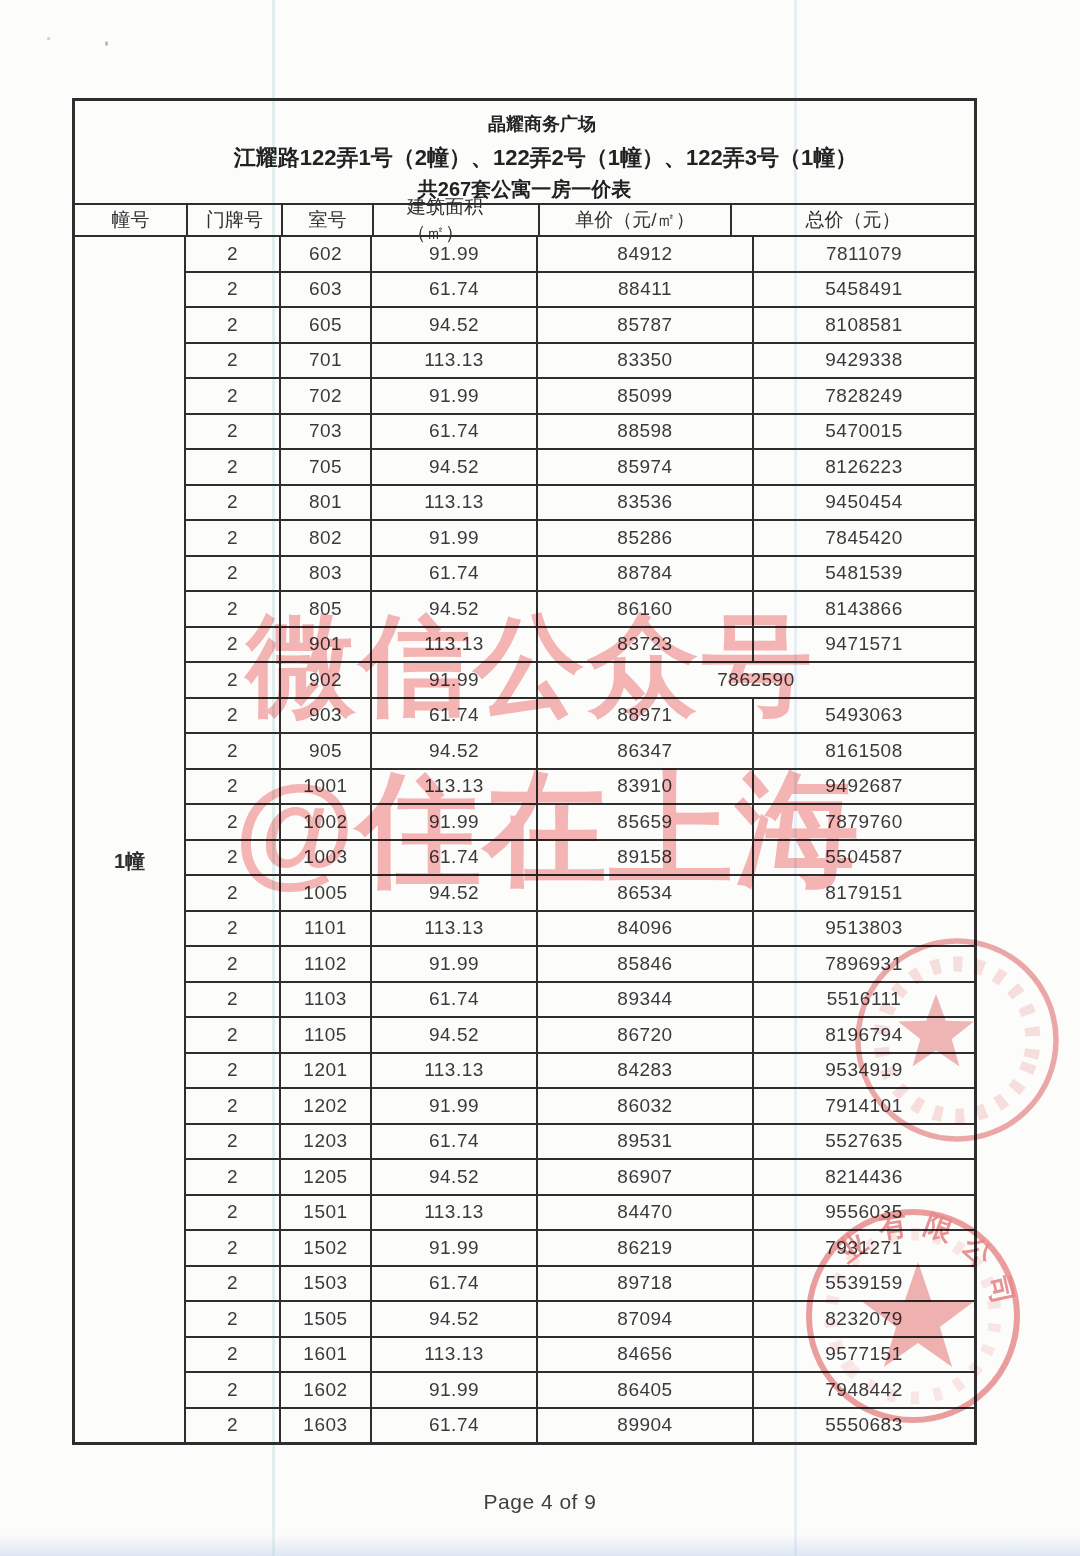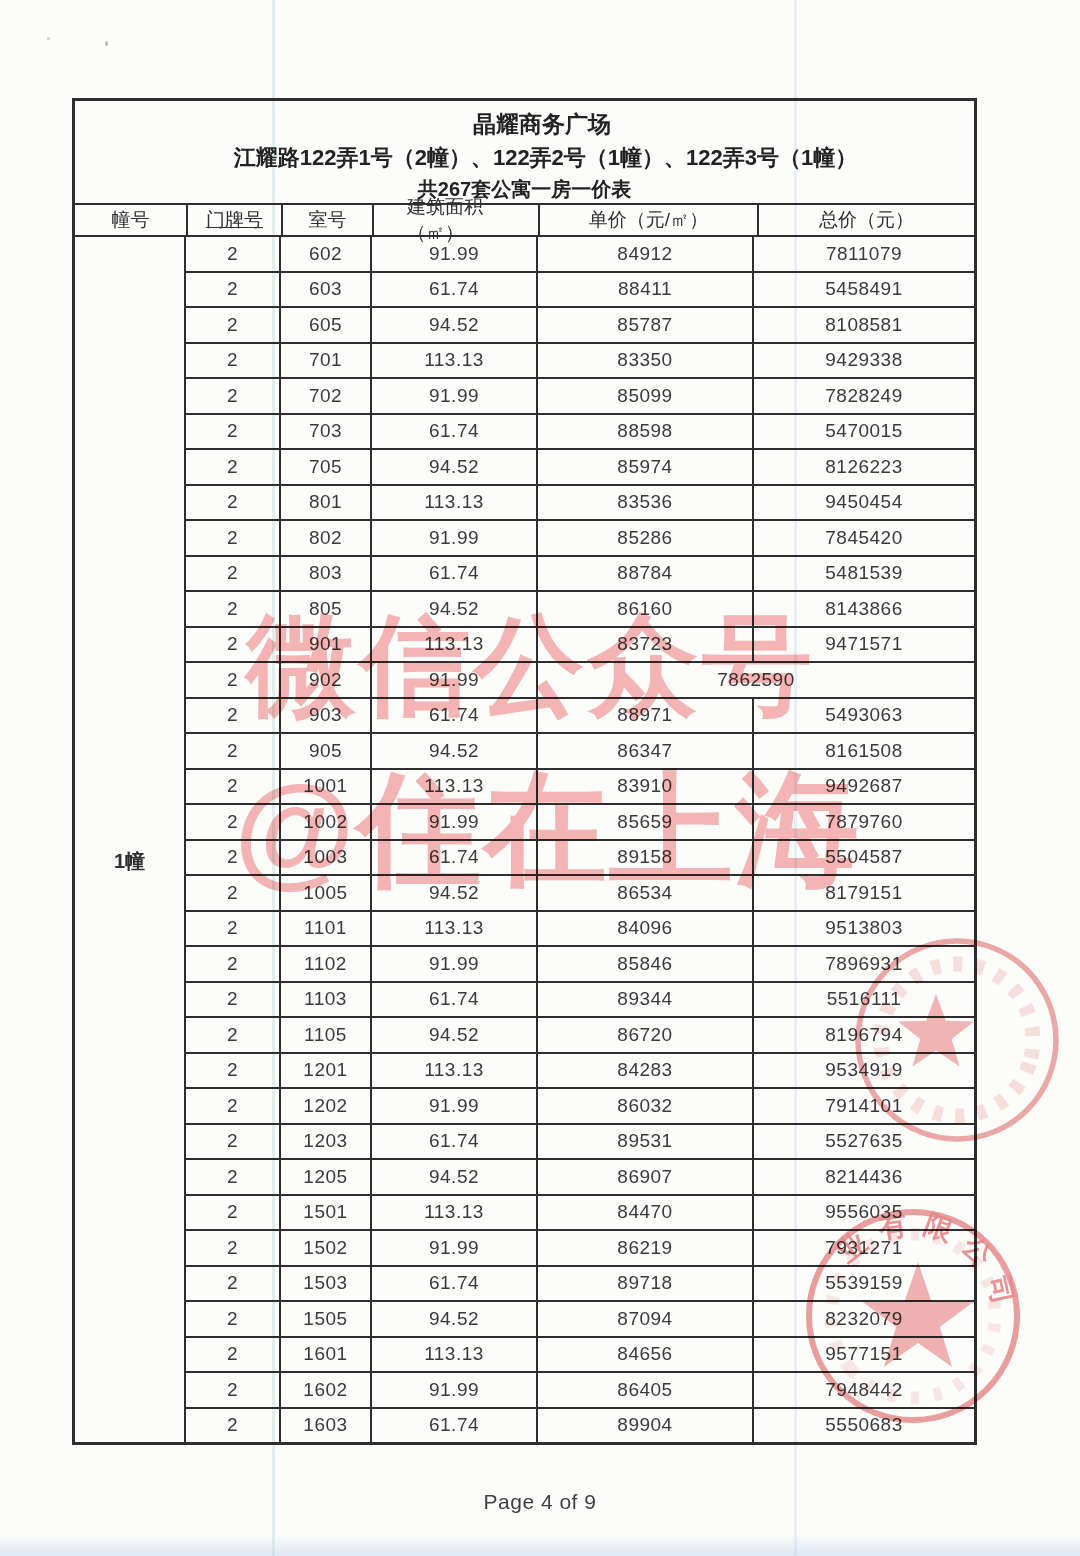--- a/index.html
+++ b/index.html
@@ -23,32 +23,32 @@
 
   
   .doc {
     position:absolute; left:72px; top:98px; width:905px;
     box-sizing:border-box; border:3px solid #2e2e2e;
   }
   .title-block {
     height:104px; box-sizing:border-box; border-bottom:2px solid #2e2e2e;
     text-align:center; padding-top:6px; color:#222;
   }
-  .title-line1 { font-size:23px; font-weight:700; line-height:34px;padding-left:35px; }
+  .title-line1 { font-size:18px; font-weight:700; line-height:34px;padding-left:35px; }
   .title-line2 { font-size:22px; font-weight:700; line-height:33px;padding-left:42px; }
   .title-line3 { font-size:20px; font-weight:700; line-height:31px; }
 
   .header-row {
     display:flex; height:32px; box-sizing:border-box;
     border-bottom:2px solid #2e2e2e; font-size:19px; color:#2f2f2f;
   }
   .hc { box-sizing:border-box; display:flex; align-items:center; justify-content:center; }
   .hc + .hc { border-left:2px solid #2e2e2e; }
-  .h0 { width:111px; } .h1 { width:95px;text-decoration:underline; } .h2 { width:91px; }
-  .h3 { width:166px;padding-left:33px; } .h4 { width:219px; } .h5 { flex:1; }
+  .h0 { width:111px; } .h1 { width:95px; } .h2 { width:91px; }
+  .h3 { width:166px;padding-left:33px; } .h4 { width:192px; } .h5 { flex:1; }
 
   .tbody { display:flex; height:1205px; }
   .col-building {
     width:111px; box-sizing:border-box; border-right:2px solid #2e2e2e;
     display:flex; align-items:center; justify-content:center;
     font-size:20px; font-weight:700; color:#2f2f2f;
   }
   .col-building span { position:relative; top:22px; }
   .rows { flex:1; display:flex; flex-direction:column; }
   .row { flex:1; display:flex; box-sizing:border-box; border-bottom:2px solid #2e2e2e; }

